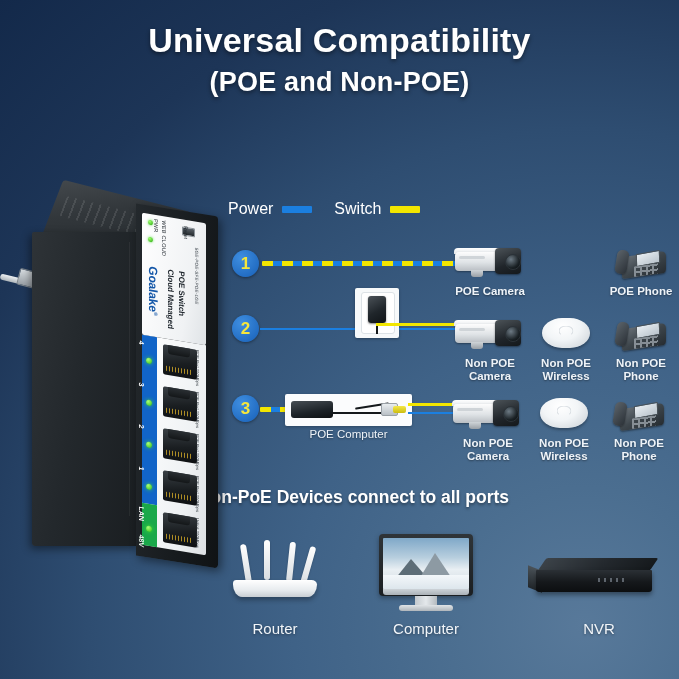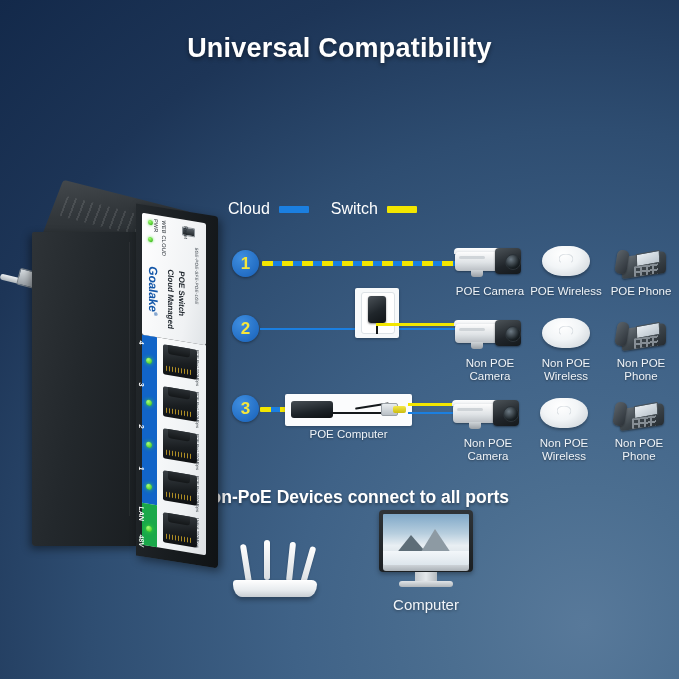--- a/index.html
+++ b/index.html
@@ -12,21 +12,21 @@
     position:relative;width:679px;height:679px;overflow:hidden;
     background:
       radial-gradient(circle at 86% 92%, #58799a 0%, #4b6e90 16%, #3f6287 34%, #2e4d71 58%, #1d3557 78%, #13294a 100%);
   }
   
   .title{
     position:absolute;left:0;right:0;text-align:center;
     color:#fff;font-weight:bold;letter-spacing:.2px;
     text-shadow:0 2px 4px rgba(0,0,0,.45);
   }
-  #title-l1{top:33px;font-size:27px;}
+  #title-l1{top:21px;font-size:34px;}
   #title-l2{top:67px;font-size:27px;}
   #subtitle-poe{
     position:absolute;top:150px;left:0;right:0;text-align:center;
     padding-left:58px;
     color:#fff;font-size:17.5px;font-weight:bold;
     text-shadow:0 2px 3px rgba(0,0,0,.4);
   }
   #subtitle-nonpoe{
     position:absolute;top:487px;left:0;right:0;text-align:center;
     padding-left:28px;
@@ -55,21 +55,21 @@
   .line-data{background:#1b7fe0;height:2px;}
   .line-power{background:#f2e600;height:3px;}
   .line-combo{
     height:5px;
     background:
       repeating-linear-gradient(90deg,#f2e600 0 11px, rgba(0,0,0,0) 11px 20px),
       #1b7fe0;
     border-radius:1px;
   }
   
-  .device{position:absolute;text-align:center;width:86px;}
+  .device{position:absolute;text-align:center;width:86px;font-weight:bold;}
   .device .cap{
     color:#eef3f8;font-size:11.5px;line-height:13px;margin-top:3px;
     text-shadow:0 1px 2px rgba(0,0,0,.4);
   }
   .icon-wrap{position:relative;height:42px;}
   
   .cam{position:absolute;left:8px;top:6px;width:70px;height:28px;}
   .cam .body{
     position:absolute;left:0;top:6px;width:44px;height:19px;border-radius:4px 2px 2px 4px;
     background:linear-gradient(180deg,#fdfdfd,#dfe3e6 55%,#b9bec3);
@@ -368,25 +368,26 @@
     position:absolute;left:0px;top:10px;width:22px;height:6px;border-radius:3px;
     background:linear-gradient(180deg,#eef1f3,#aeb5ba);transform:rotate(14deg);
   }
 </style>
 </head>
 <body>
 
 <div id="stage">
 
   <div class="title" id="title-l1">Universal Compatibility</div>
+  <div class="title" id="title-l2">(POE and Non-POE)</div>
 
 
   <div id="legend">
     <div class="legend-item">
-      <span class="legend-label">Cloud</span>
+      <span class="legend-label">Power</span>
       <span class="legend-swatch" style="background:#1b7fe0"></span>
     </div>
     <div class="legend-item">
       <span class="legend-label">Switch</span>
       <span class="legend-swatch" style="background:#f2e600"></span>
     </div>
   </div>
 
   <div class="row" id="row1">
     <div class="badge">1</div>
@@ -399,29 +400,20 @@
         <div class="sun"></div>
           <div class="body"></div>
           <div class="mount"></div>
         <div class="hood"></div>
           <div class="lens"></div>
       </div>
     </div>
     <div class="cap">POE Camera</div>
   </div>
 
-  <div class="device" style="left:523px;top:240px;">
-    <div class="icon-wrap">
-      <div class="ap">
-          <div class="disc"></div>
-          <div class="mark"></div>
-        </div>
-    </div>
-    <div class="cap">POE Wireless</div>
-  </div>
 
   <div class="device" style="left:598px;top:240px;">
     <div class="icon-wrap">
       <div class="phone">
         <div class="base"></div>
           <div class="screen"></div>
           <div class="keys"></div>
           <div class="handset"></div>
       </div>
     </div>
@@ -548,38 +540,47 @@
   <div id="subtitle-nonpoe">Non-PoE Devices connect to all ports</div>
 
   <div class="bdevice router" style="left:200px;top:528px;">
     <div class="bicon">
       <div class="ant a1"></div>
         <div class="ant a2"></div>
         <div class="ant a3"></div>
         <div class="ant a4"></div>
       <div class="rbody"></div>
     </div>
-  </div>
-
-  <div class="bdevice computer" style="left:351px;top:504px;">
+    <div class="bcap">Router</div>
+  </div>
+
+  <div class="bdevice computer" style="left:351px;top:528px;">
     <div class="bicon">
       <div class="mon">
         <div class="scr">
           <div class="mtn1"></div>
             <div class="mtn2"></div>
             <div class="snow"></div>
         </div>
         <div class="chin"></div>
       </div>
       <div class="neck"></div>
         <div class="foot"></div>
     </div>
     <div class="bcap">Computer</div>
   </div>
 
+  <div class="bdevice nvr" style="left:524px;top:528px;">
+    <div class="bicon">
+      <div class="top"></div>
+        <div class="side"></div>
+        <div class="front"></div>
+    </div>
+    <div class="bcap">NVR</div>
+  </div>
 
   <div id="switch">
     <div id="eth-cable">
       <div class="cbl"></div>
         <div class="plug"></div>
     </div>
 
     <div id="sw-top">
         <div class="vent"></div>
       </div>

